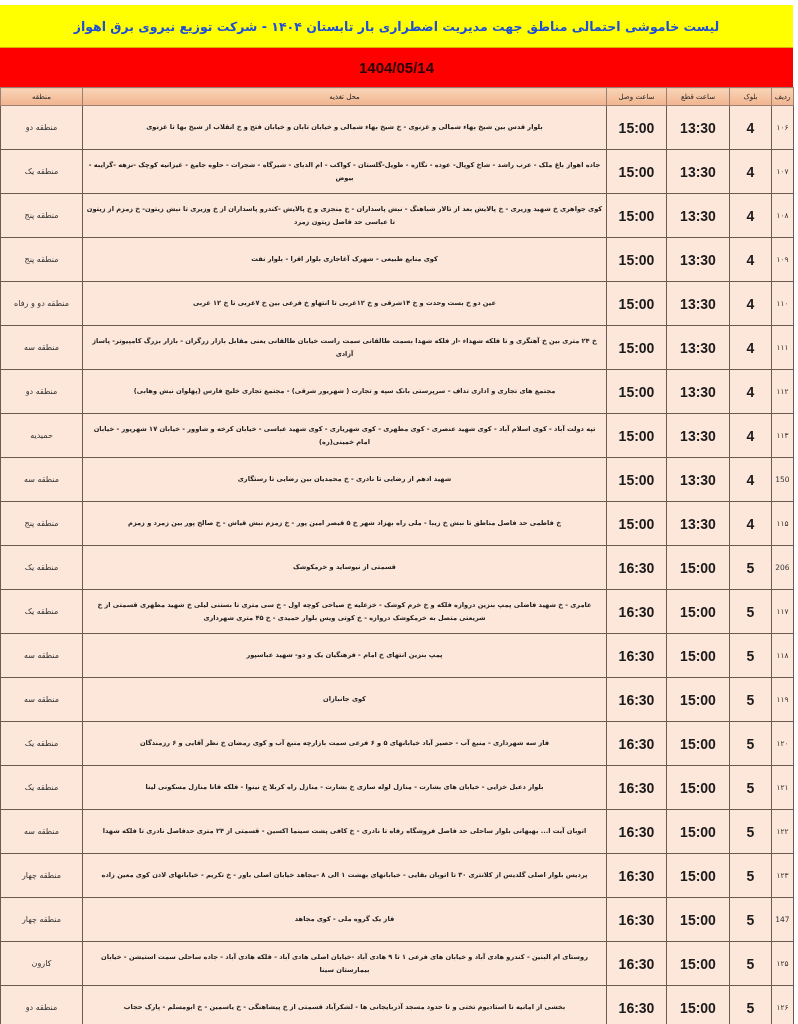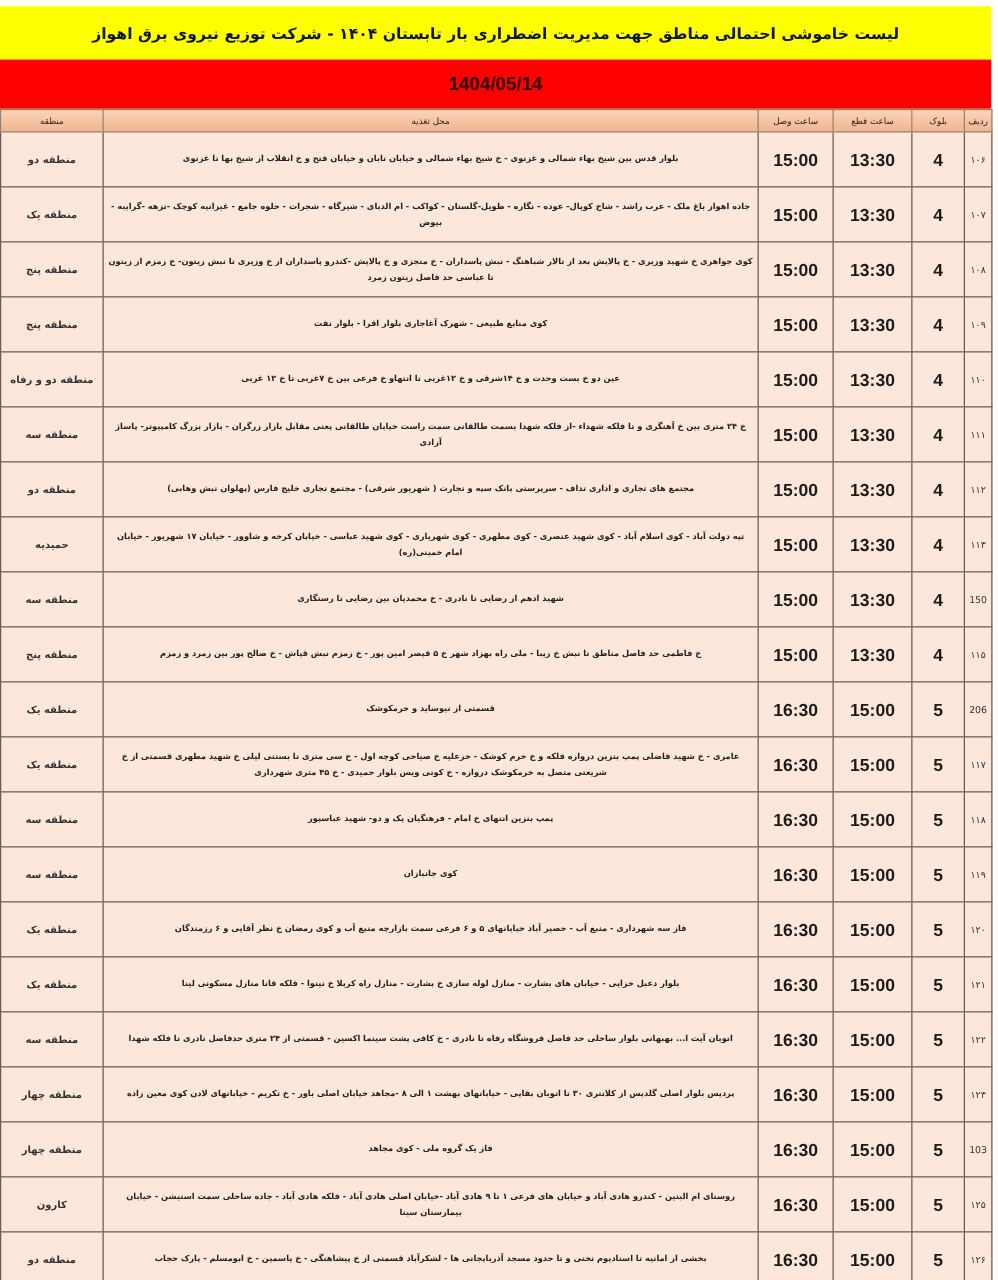--- a/index.html
+++ b/index.html
@@ -1,35 +1,35 @@
 <!DOCTYPE html>
 <html><head>
 <meta charset="utf-8">
 <style>
   html, body { margin: 0; padding: 0; background: #ffffff; }
   body { width: 798px; height: 1024px; position: relative; overflow: hidden;
          font-family: "DejaVu Sans", sans-serif; }
   .sheet { position: absolute; left: 0; top: 5px; width: 793px; }
   .title-bar { height: 42px; background: #ffff00; border-bottom: 1px solid #d8b000;
                display: flex; align-items: center; justify-content: center;
-               direction: rtl; font-size: 12.5px; font-weight: bold; color: #0f172a; }
+               direction: rtl; font-size: 12.5px; font-weight: bold; color: #1d4ed8; }
   .date-bar { height: 39px; background: #ff0000; display: flex; align-items: center;
               justify-content: center; font-family: "Liberation Sans", sans-serif;
               font-size: 15px; font-weight: bold; color: #2a0000; }
   table { border-collapse: collapse; width: 793px; table-layout: fixed; direction: rtl; }
   th { height: 17px; padding: 0; font-size: 7px; font-weight: normal; color: #222;
        background: linear-gradient(to bottom, #f8d4b8 0%, #f2b48e 100%);
        border: 1px solid #9a8070; }
   td { height: 43px; padding: 0 3px; border: 1px solid #6b5a52; background: #fde6da;
        text-align: center; vertical-align: middle; }
   td.idx { font-size: 7.5px; color: #333; }
   td.blk, td.time { font-family: "Liberation Sans", sans-serif; font-weight: bold;
                     font-size: 14px; color: #1b1b1b; }
   td.addr { font-size: 6.6px; font-weight: bold; color: #222; line-height: 13px; }
-  td.region { font-size: 8px; font-weight: bold; color: #333; }
+  td.region { font-size: 8px; font-weight: normal; color: #333; }
 </style>
 </head>
 <body>
 
 <div class="sheet">
   <div class="title-bar">لیست خاموشی احتمالی مناطق جهت مدیریت اضطراری بار تابستان ۱۴۰۴ - شرکت توزیع نیروی برق اهواز</div>
   <div class="date-bar">1404/05/14</div>
   <table>
     <colgroup>
       <col style="width:22px">
@@ -188,21 +188,21 @@
         </tr>
         <tr>
           <td class="idx">۱۲۳</td>
           <td class="blk">5</td>
           <td class="time">15:00</td>
           <td class="time">16:30</td>
           <td class="addr">پردیس بلوار اصلی گلدیس از کلانتری ۳۰ تا اتوبان بقایی - خیابانهای بهشت ۱ الی ۸ -مجاهد خیابان اصلی باور - خ تکریم - خیابانهای لادن کوی معین زاده</td>
           <td class="region">منطقه چهار</td>
         </tr>
         <tr>
-          <td class="idx">103</td>
+          <td class="idx">147</td>
           <td class="blk">5</td>
           <td class="time">15:00</td>
           <td class="time">16:30</td>
           <td class="addr">فاز یک گروه ملی - کوی مجاهد</td>
           <td class="region">منطقه چهار</td>
         </tr>
         <tr>
           <td class="idx">۱۲۵</td>
           <td class="blk">5</td>
           <td class="time">15:00</td>

